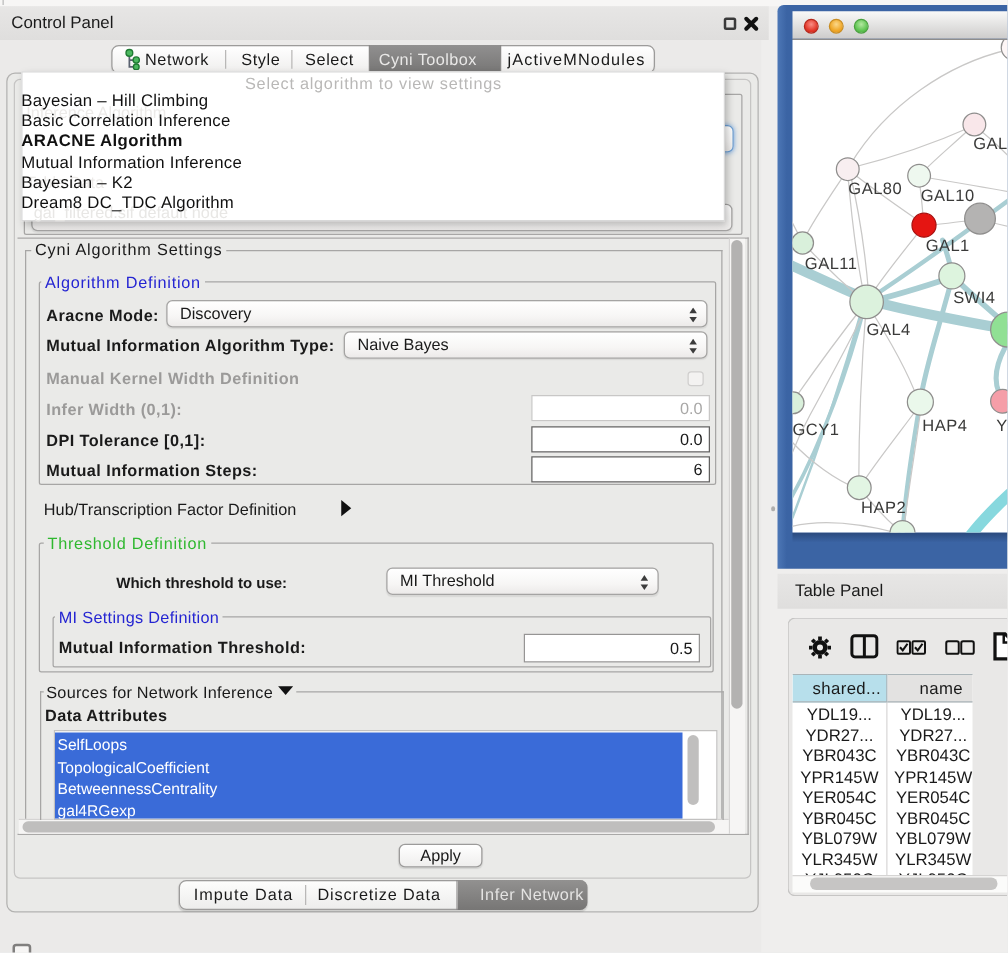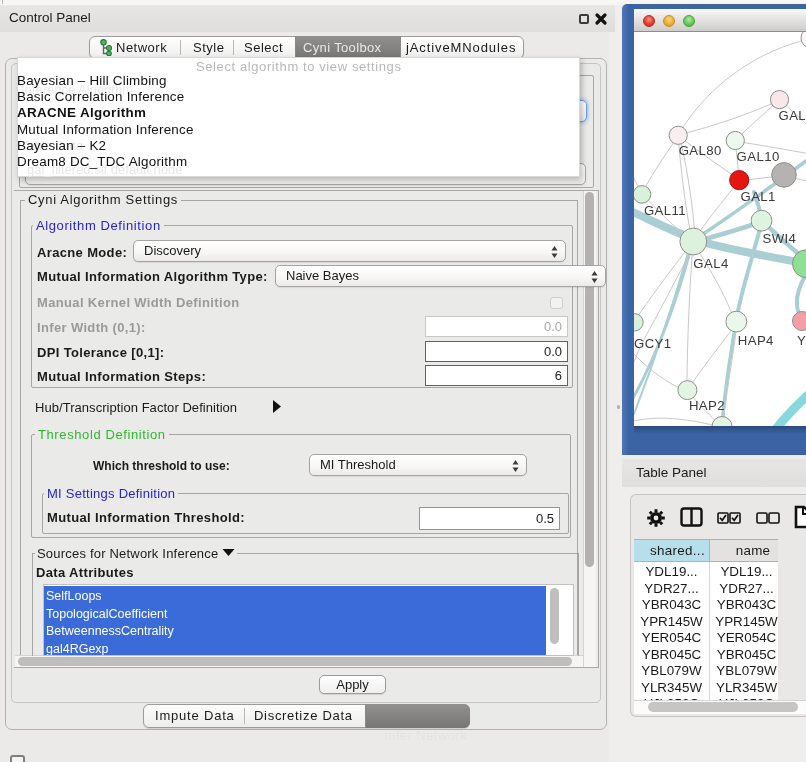--- a/index.html
+++ b/index.html
@@ -87,21 +87,21 @@
 <div class="abs grp" style="left:31px;top:225px;width:542px;height:163px;"></div>
 <div class="abs" style="left:33px;top:218px;background:#eaeae8;padding:0 3px;font-size:13px;letter-spacing:0.6px;color:#2525d2;">Algorithm Definition</div>
 
 <div class="abs bold" style="left:37px;top:245px;">Aracne Mode:</div>
 <div class="combo" style="left:133px;top:240px;width:433px;">Discovery<svg class="arr" viewBox="0 0 7 12">
         <path d="M3.5 0 L6.5 4.5 H0.5 Z" fill="#3c3c3c"></path>
         <path d="M3.5 12 L0.5 7.5 H6.5 Z" fill="#3c3c3c"></path>
       </svg></div>
 
 <div class="abs bold" style="left:37px;top:269px;">Mutual Information Algorithm Type:</div>
-<div class="combo" style="left:275px;top:265px;width:331px;">Naive Bayes<svg class="arr" viewBox="0 0 7 12">
+<div class="combo" style="left:275px;top:265px;width:291px;">Naive Bayes<svg class="arr" viewBox="0 0 7 12">
         <path d="M3.5 0 L6.5 4.5 H0.5 Z" fill="#3c3c3c"></path>
         <path d="M3.5 12 L0.5 7.5 H6.5 Z" fill="#3c3c3c"></path>
       </svg></div>
 
 <div class="abs bold" style="left:37px;top:295px;color:#9b9a99;">Manual Kernel Width Definition</div>
 <div class="abs" style="left:550px;top:297px;width:13px;height:12px;border:1px solid #cfcecd;border-radius:3px;background:#f3f2f1;"></div>
 
 <div class="abs bold" style="left:37px;top:320px;color:#9b9a99;">Infer Width (0,1):</div>
 <div class="field" style="left:425px;top:316px;width:143px;border-color:#c8c7c6;color:#a9a8a7;">0.0</div>
 
@@ -143,21 +143,21 @@
 </div>
 
 <div class="abs" style="left:271px;top:675px;width:67px;height:19px;border:1px solid #9c9b9a;border-radius:5px;background:linear-gradient(#ffffff,#efeeed);box-shadow:0 1px 1px rgba(0,0,0,0.1);text-align:center;line-height:17px;font-size:13px;margin-left:48px;">Apply</div>
 
 <div id="bottabs" class="abs" style="left:143px;top:704px;height:24px;">
   <div class="abs" style="left:0;top:0;width:327px;height:24px;border:1px solid #9c9b9a;border-radius:6px;background:linear-gradient(#fdfdfc,#ededec);box-shadow:0 1px 1px rgba(0,0,0,0.12);"></div>
   <div class="abs" style="left:101px;top:4px;width:1px;height:16px;background:#b9b8b7;"></div>
   <div class="abs" style="left:222px;top:0;width:105px;height:24px;background:linear-gradient(#929190,#777675);border-radius:0 6px 6px 0;border-left:1px solid #8a8988;"></div>
   <div class="abs" style="left:12px;top:4px;font-size:13px;letter-spacing:0.8px;">Impute Data</div>
   <div class="abs" style="left:111px;top:4px;font-size:13px;letter-spacing:0.7px;">Discretize Data</div>
-  <div class="abs" style="left:241px;top:4px;font-size:13px;letter-spacing:0.45px;color:#e4e3e2;margin-top:20px;">Infer Network</div>
+  <div class="abs" style="left:241px;top:4px;font-size:13px;letter-spacing:0.45px;color:#e4e3e2;">Infer Network</div>
 </div>
 
 <div class="abs" style="left:10px;top:755px;width:15px;height:12px;border:2px solid #807f7e;border-radius:3px;background:#f6f5f4;"></div>
 
 <div class="abs" style="left:617px;top:405px;width:3px;height:4px;background:#b0afae;border-radius:2px;"></div>
 
 <div class="abs" style="left:622px;top:4px;width:184px;height:451px;background:linear-gradient(90deg,#4d77b6,#3b64a4 4%,#3b64a4);border-radius:5px 0 0 0;"></div>
 <div class="abs" style="left:634px;top:9px;width:172px;height:23px;background:linear-gradient(#f9f9f8,#cdcccb);border-bottom:1px solid #8e8d8c;"></div>
 <div class="abs" style="left:643px;top:15px;width:12px;height:12px;border-radius:50%;background:radial-gradient(circle at 50% 35%,#f98e85,#e3392b 60%,#c22417);border:0.5px solid #b5281c;"></div>
 <div class="abs" style="left:663px;top:15px;width:12px;height:12px;border-radius:50%;background:radial-gradient(circle at 50% 35%,#fbd88a,#f0a829 60%,#d98f1b);border:0.5px solid #c98d22;"></div>

